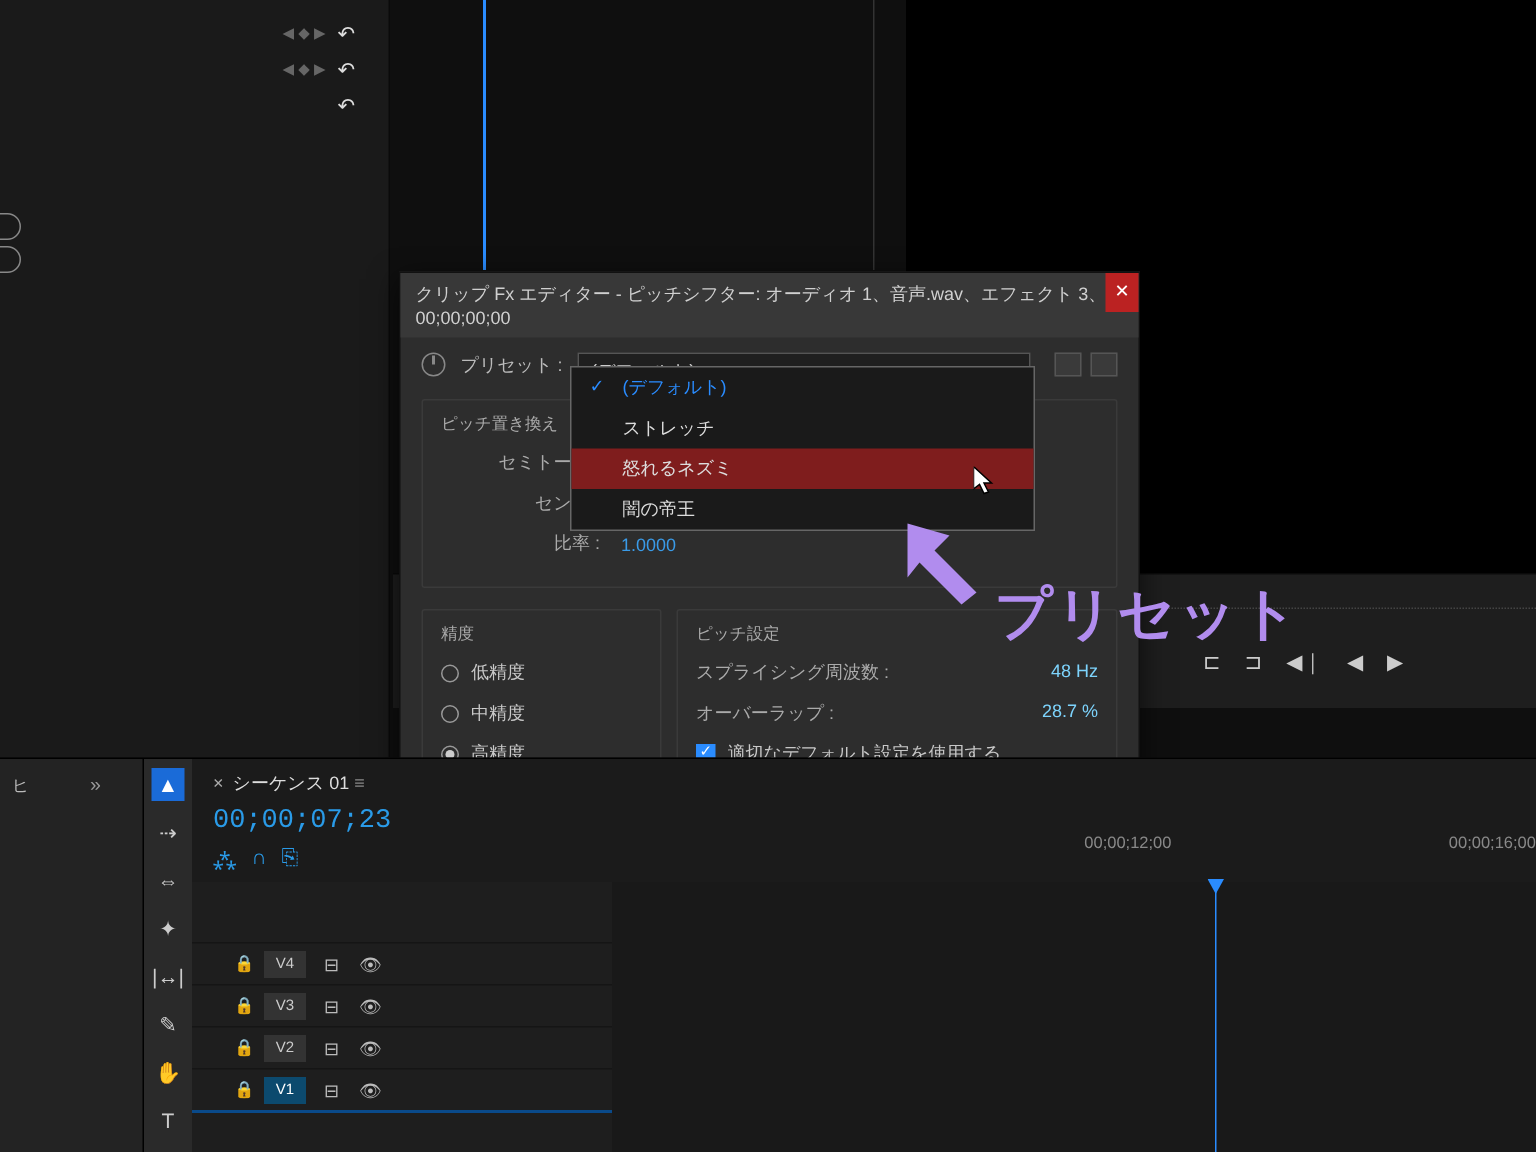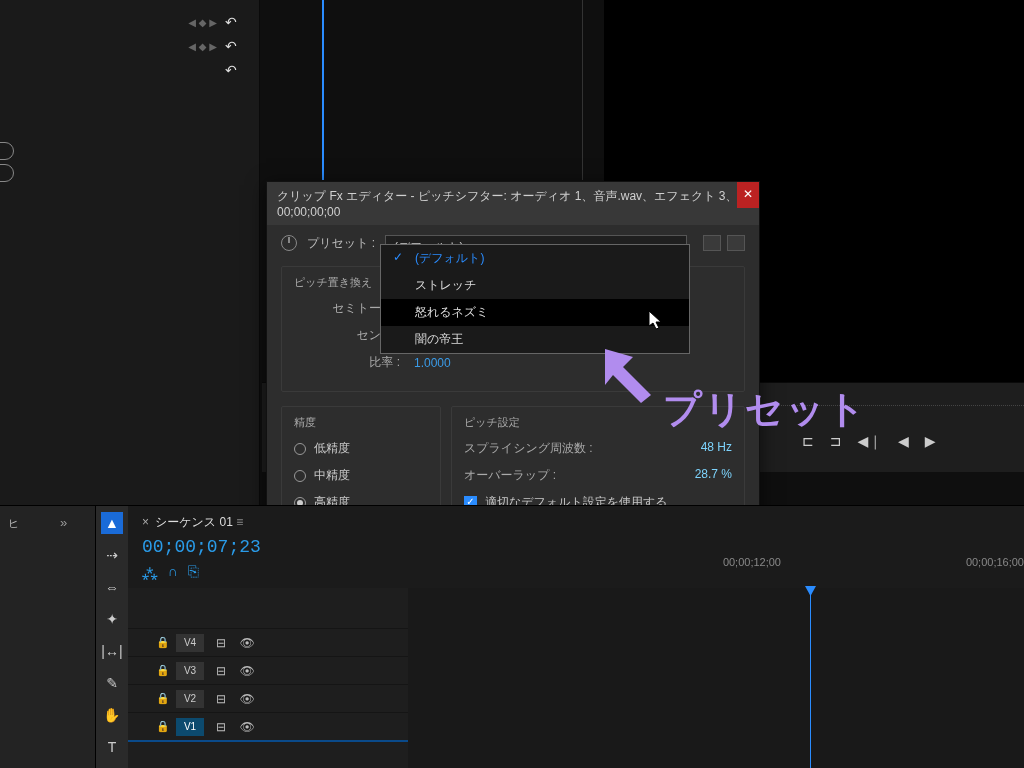--- a/index.html
+++ b/index.html
@@ -37,21 +37,21 @@
 .preset-select { flex: 1; background: #1f1f1f; border: 1px solid #555; color: #ccc; padding: 3px 8px; display: flex; justify-content: space-between; align-items: center; cursor: pointer; }
 .chev { font-size: 10px; color: #999; }
 .tool-icons { display: flex; gap: 6px; margin-left: 6px; }
 .tool-icon { width: 18px; height: 16px; background: #3a3a3a; border: 1px solid #555; cursor: pointer; }
 
 
 .dropdown { position: absolute; left: 113px; top: 62px; width: 310px; background: #1a1a1a; border: 1px solid #666; z-index: 20; }
 .dd-item { padding: 5px 10px 5px 34px; color: #ddd; cursor: pointer; position: relative; }
 .dd-item.selected { color: #2a8cff; }
 .dd-item.selected::before { content: '✓'; position: absolute; left: 12px; color: #2a8cff; }
-.dd-item.hover { background: #000000; }
+.dd-item.hover { background: #7f1d1d; }
 
 
 .group { border: 1px solid #3a3a3a; border-radius: 2px; padding: 8px 12px 10px; margin-top: 6px; }
 .group-title { color: #aaa; font-size: 11px; margin-bottom: 8px; }
 .form-row { display: flex; align-items: center; margin: 10px 0; }
 .form-label { width: 120px; text-align: right; padding-right: 14px; color: #aaa; }
 .form-val { color: #3a9be8; }
 .blank-slider { width: 200px; height: 14px; border: 1px solid #444; background: #1f1f1f; }
 
 .lower-groups { display: flex; gap: 10px; margin-top: 8px; }

